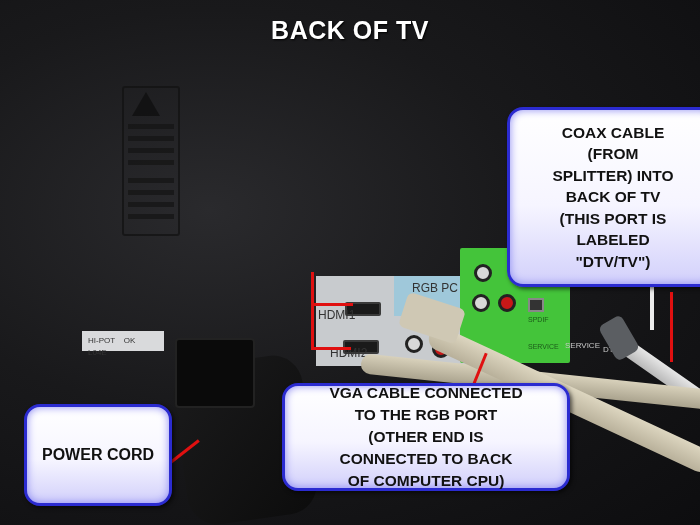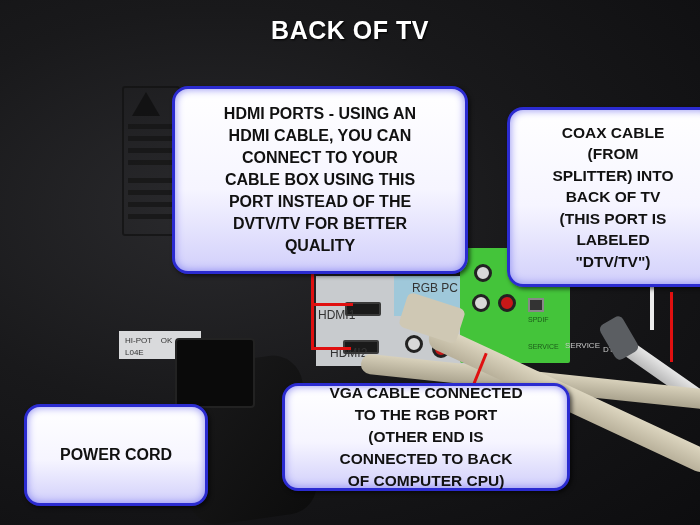--- a/index.html
+++ b/index.html
@@ -10,21 +10,21 @@
     font-weight: bold; font-size: 25px; letter-spacing: 0.5px; text-shadow: 1px 1px 2px #000; }
   
   .caution-label { position: absolute; left: 122px; top: 86px; width: 58px; height: 150px; border: 2px solid #111; border-radius: 3px; opacity: 0.7; }
   .caution-tri { position: absolute; left: 8px; top: 4px; width: 0; height: 0; border-left: 14px solid transparent; border-right: 14px solid transparent; border-bottom: 24px solid #0d0d0d; }
   .caution-line { position: absolute; left: 4px; height: 5px; width: 46px; background: #141414; }
   .white-label { position: absolute; left: 120px; top: 255px; width: 166px; height: 65px; background: #d5d7da; border-radius: 3px; }
   .vizio-logo { position: absolute; left: 6px; top: 6px; width: 20px; height: 20px; border-radius: 50%; background: #3a3c40; }
   .label-lines { position: absolute; left: 32px; top: 8px; width: 125px; height: 35px;
     background: repeating-linear-gradient(180deg, #9fa2a6 0 2px, transparent 2px 6px); opacity: 0.7; }
   .lamp-text { position: absolute; left: 4px; bottom: 3px; font-size: 9.5px; color: #58595c; white-space: nowrap; }
-  .hipot-label { position: absolute; left: 82px; top: 331px; width: 82px; height: 28px; background: #d9dadc; margin-left: 37px; }
+  .hipot-label { position: absolute; left: 82px; top: 331px; width: 82px; height: 20px; background: #d9dadc; }
   .hipot-text { position: absolute; left: 6px; top: 4px; font-size: 8px; color: #333; line-height: 12px; white-space: pre; }
   .power-socket { position: absolute; left: 175px; top: 338px; width: 80px; height: 70px; background: #0a0a0a; border: 2px solid #222; border-radius: 4px; }
   .cord { position: absolute; left: 180px; top: 360px; width: 130px; height: 160px; border-radius: 30px;
     background: linear-gradient(135deg, #1b1b1c, #0c0c0c); transform: rotate(-8deg); }
   .port-panel { position: absolute; left: 316px; top: 276px; width: 160px; height: 90px; background: #c8cbce; }
   .rgb-zone { position: absolute; left: 394px; top: 276px; width: 82px; height: 40px; background: #9fc8da; }
   .hdmi-port { position: absolute; width: 36px; height: 14px; background: #1a1a1a; border: 2px solid #3a3a3a; border-radius: 2px; }
   .port-label { position: absolute; font-size: 12px; color: #333; }
   .green-panel { position: absolute; left: 460px; top: 248px; width: 110px; height: 115px; background: #44c43a; border-radius: 2px; }
   .rca { position: absolute; width: 18px; height: 18px; border-radius: 50%; background: #d8d8d8; border: 3px solid #222; }
@@ -102,33 +102,26 @@
   <div class="vga-cable"></div>
   <div class="vga-plug"></div>
 
   <div class="leader" style="left:311px;top:272px;width:3px;height:78px"></div>
   <div class="leader" style="left:311px;top:303px;width:42px;height:3px"></div>
   <div class="leader" style="left:311px;top:347px;width:40px;height:3px"></div>
   <div class="leader" style="left:670px;top:292px;width:3px;height:70px"></div>
   <div class="leader" style="left:478px;top:352px;width:3px;height:36px;transform:rotate(22deg)"></div>
   <div class="leader" style="left:180px;top:432px;width:3px;height:44px;transform:rotate(52deg)"></div>
 
-  <div class="callout" style="left:172px;top:86px;width:296px;height:188px;font-size:16px;line-height:22px">HDMI PORTS - USING AN
-HDMI CABLE, YOU CAN
-CONNECT TO YOUR
-CABLE BOX USING THIS
-PORT INSTEAD OF THE
-DVTV/TV FOR BETTER
-QUALITY</div>
   <div class="callout" style="left:507px;top:107px;width:212px;height:180px;font-size:15.5px;line-height:21.5px">COAX CABLE
 (FROM
 SPLITTER) INTO
 BACK OF TV
 (THIS PORT IS
 LABELED
 "DTV/TV")</div>
   <div class="callout" style="left:282px;top:383px;width:288px;height:108px;font-size:15.5px;line-height:22px">VGA CABLE CONNECTED
 TO THE RGB PORT
 (OTHER END IS
 CONNECTED TO BACK
 OF COMPUTER CPU)</div>
-  <div class="callout" style="left:24px;top:404px;width:184px;height:102px;font-size:16px">POWER CORD</div>
+  <div class="callout" style="left:24px;top:404px;width:148px;height:102px;font-size:16px">POWER CORD</div>
 </div>
 
 </body></html>

